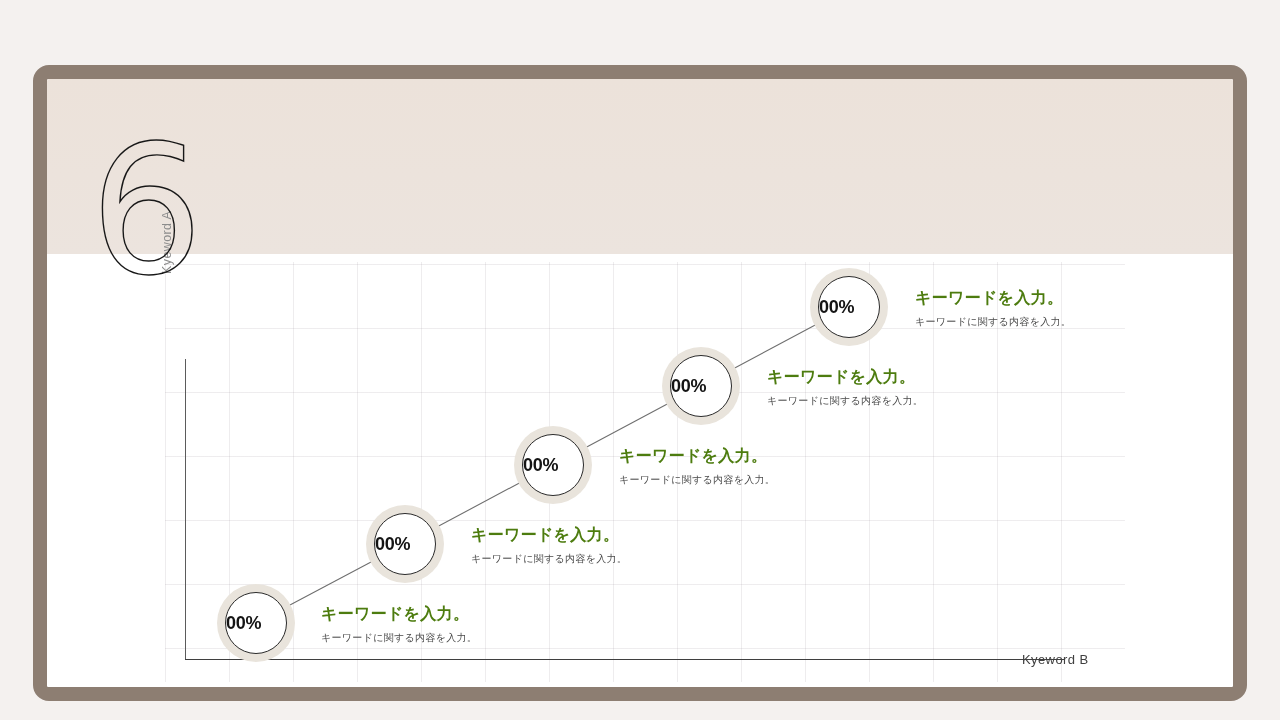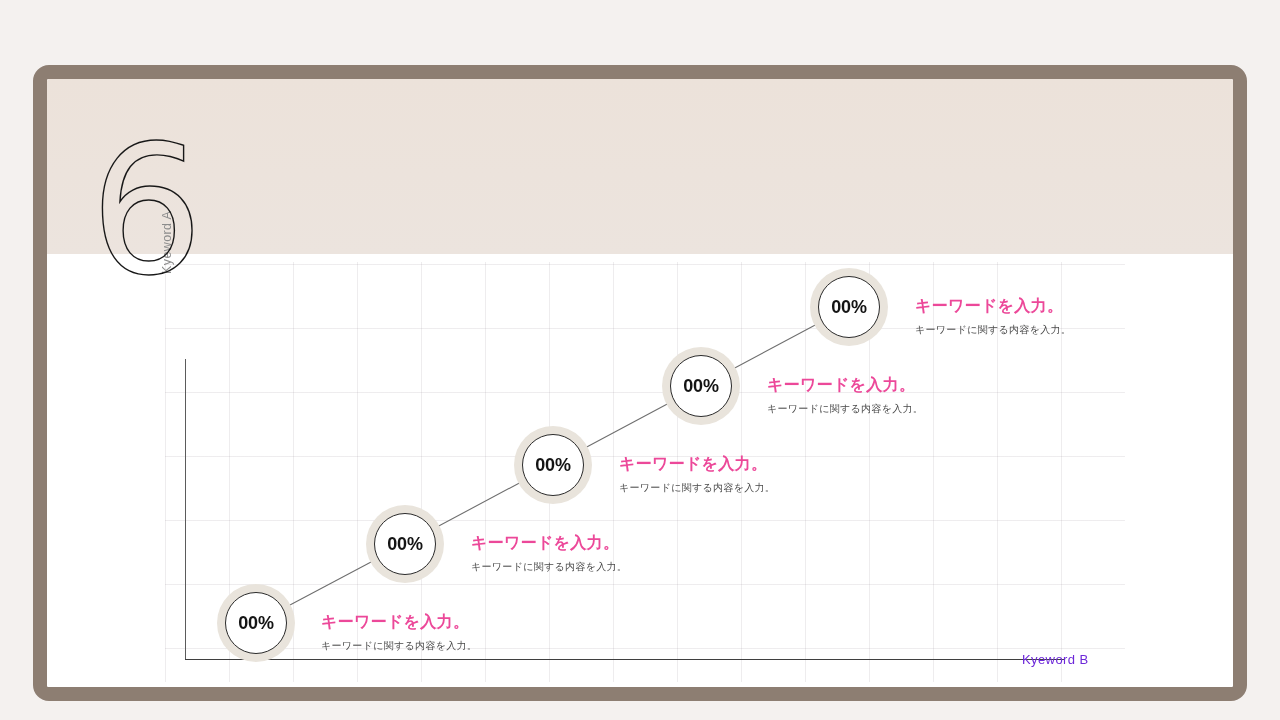--- a/index.html
+++ b/index.html
@@ -136,21 +136,21 @@
     transform: rotate(-90deg);
     transform-origin: left top;
     white-space: nowrap;
   }
 
   .axis-label-x {
     position: absolute;
     left: 975px;
     top: 398px;
     font-size: 13px;
-    color: #6d28d9;
+    color: #404040;
     letter-spacing: 0.4px;
     white-space: nowrap;
   }
 
   .connector-svg {
     position: absolute;
     left: 0; top: 0;
     width: 100%;
     height: 100%;
     overflow: visible;
@@ -170,44 +170,42 @@
   }
 
   .node-disc {
     width: 62px;
     height: 62px;
     border-radius: 50%;
     background: #ffffff;
     border: 1.4px solid #2a2a2a;
     display: flex;
     align-items: center;
-    justify-content: center;
     box-sizing: border-box;
   }
 
   .node-value {
     font-size: 18px;
     font-weight: 700;
     color: #141414;
     letter-spacing: -0.2px;
   }
 
   .node-label {
     position: absolute;
     z-index: 3;
     white-space: nowrap;
   }
 
   .node-title {
     font-size: 16px;
     font-weight: 700;
-    color: #ec4899;
+    color: #4d7c0f;
     letter-spacing: 0.3px;
     margin-bottom: 6px;
-    margin-top: 8px;
   }
 
   .node-desc {
     font-size: 10px;
     font-weight: 400;
     color: #4a4a4a;
     letter-spacing: 0.3px;
   }
 </style>
 </head>

